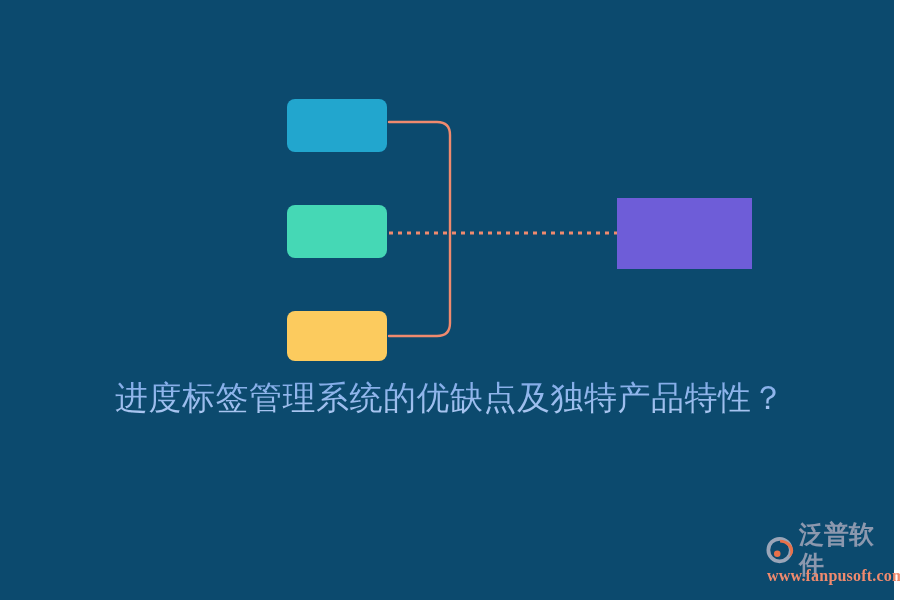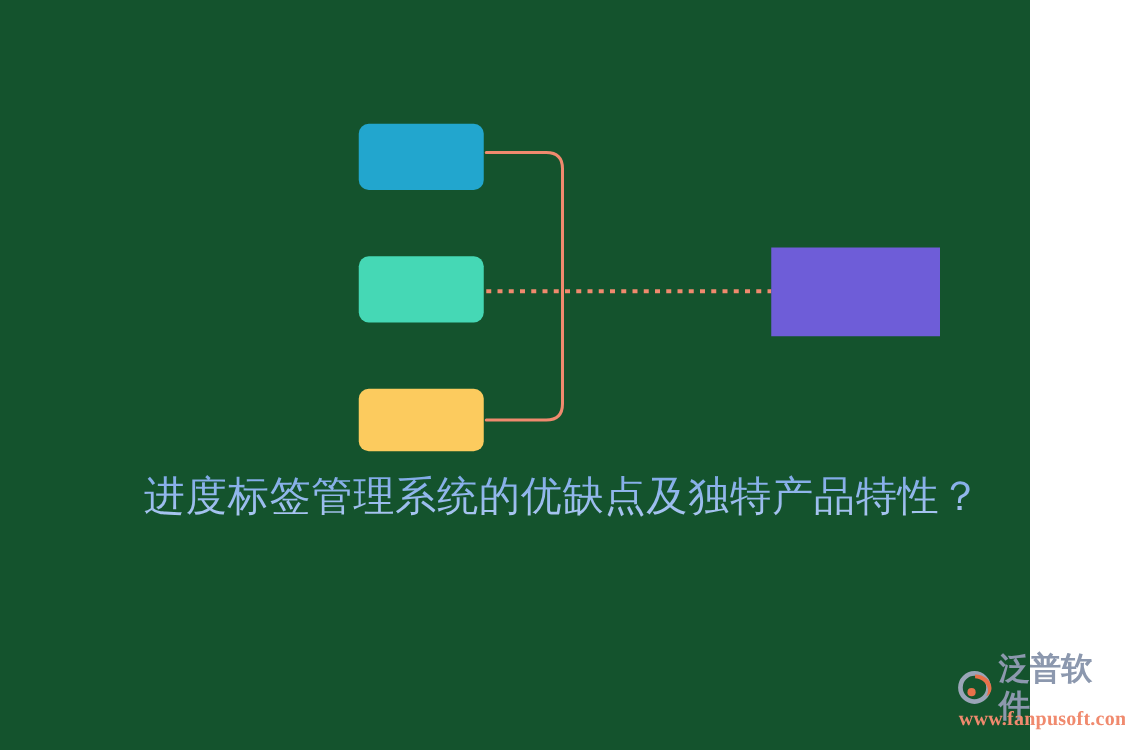--- a/index.html
+++ b/index.html
@@ -8,23 +8,23 @@
   }
   body {
     width: 900px;
     height: 600px;
     background: #ffffff;
     font-family: "Liberation Sans", sans-serif;
     overflow: hidden;
   }
   #stage {
     position: relative;
-    width: 824px;
+    width: 894px;
     height: 600px;
-    background: #14532d;
+    background: #0c4a6e;
   }
 
   
   #diagram-svg {
     position: absolute;
     left: 0;
     top: 0;
     width: 900px;
     height: 600px;
   }

